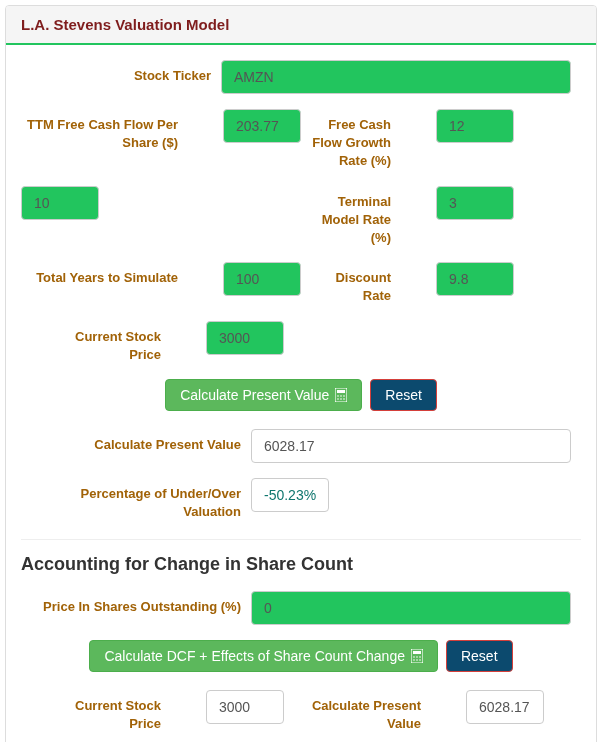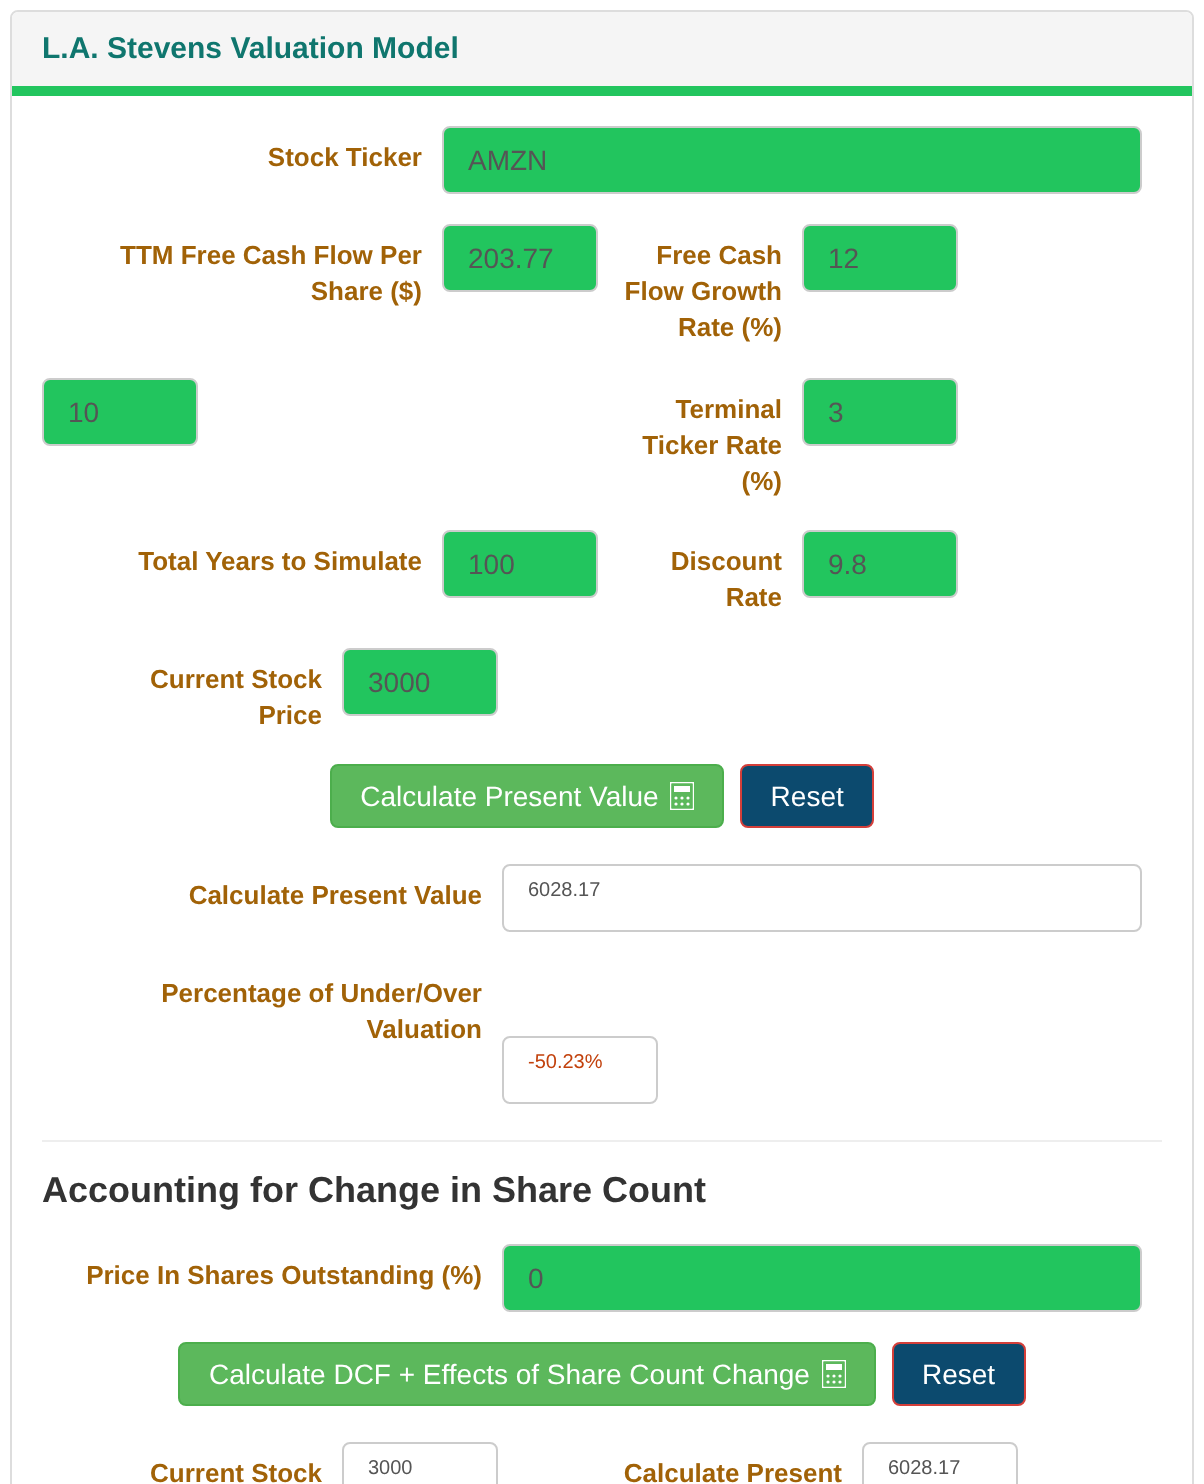--- a/index.html
+++ b/index.html
@@ -13,42 +13,42 @@
     width: 602px;
   }
   .panel {
     border: 1px solid #ddd;
     border-radius: 4px;
     margin: 5px;
     background: #fff;
   }
   .panel-heading {
     background: #f5f5f5;
-    border-bottom: 5px solid #22c55e;
+    border-bottom: 2px solid #22c55e;
     border-top-left-radius: 3px;
     border-top-right-radius: 3px;
     padding: 10px 15px;
-    color: #0f766e;
+    color: #7f1d1d;
     font-weight: bold;
     font-size: 15px;
   }
   .panel-body {
     padding: 15px;
   }
   .row {
     display: flex;
     flex-wrap: wrap;
     margin-bottom: 15px;
   }
   .row:last-child { margin-bottom: 0; }
   .form-group {
     display: flex;
     align-items: flex-start;
   }
-  .col6 { width: 50%; }
+  .col6 { width: 50%; gap: 35px; }
   .col12 { width: 100%; }
   .label {
     text-align: right;
     font-weight: bold;
     font-size: 13px;
     line-height: 1.4;
     padding: 7px 10px 0 0;
     color: #a16207;
   }
   .label.narrow { width: 100px; padding-left: 6px;}
@@ -62,32 +62,32 @@
     color: #555;
     background-color: #22c55e;
     border: 1px solid #ccc;
     border-radius: 4px;
     width: 78px;
   }
   .input.long { width: 350px; }
   .readonly-box {
     height: 34px;
     padding: 6px 12px;
-    font-size: 10px;
+    font-size: 14px;
     line-height: 1.42857143;
     color: #555;
     background-color: #fff;
     border: 1px solid #ccc;
     border-radius: 4px;
     width: 320px;
   }
   .readonly-small {
     width: 78px;
   }
-  .green { color: #c2410c; margin-top: 37px; }
+  .green { color: #0f766e; }
   .btnrow {
     display: flex;
     justify-content: center;
     gap: 8px;
     margin: 10px 0 18px 0;
   }
   .btn {
     display: inline-flex;
     align-items: center;
     padding: 8px 14px;
@@ -148,21 +148,21 @@
         <div class="label narrow">Free Cash Flow Growth Rate (%)</div>
         <input class="input" value="12" style="">
       </div>
     </div>
 
     <div class="row">
       <div class="form-group col6">
         <input class="input" value="10" style="">
       </div>
       <div class="form-group col6">
-        <div class="label narrow">Terminal Ticker Rate (%)</div>
+        <div class="label narrow">Terminal Model Rate (%)</div>
         <input class="input" value="3" style="">
       </div>
     </div>
 
     <div class="row">
       <div class="form-group col6">
         <div class="label wide">Total Years to Simulate</div>
         <input class="input" value="100" style="">
       </div>
       <div class="form-group col6">

